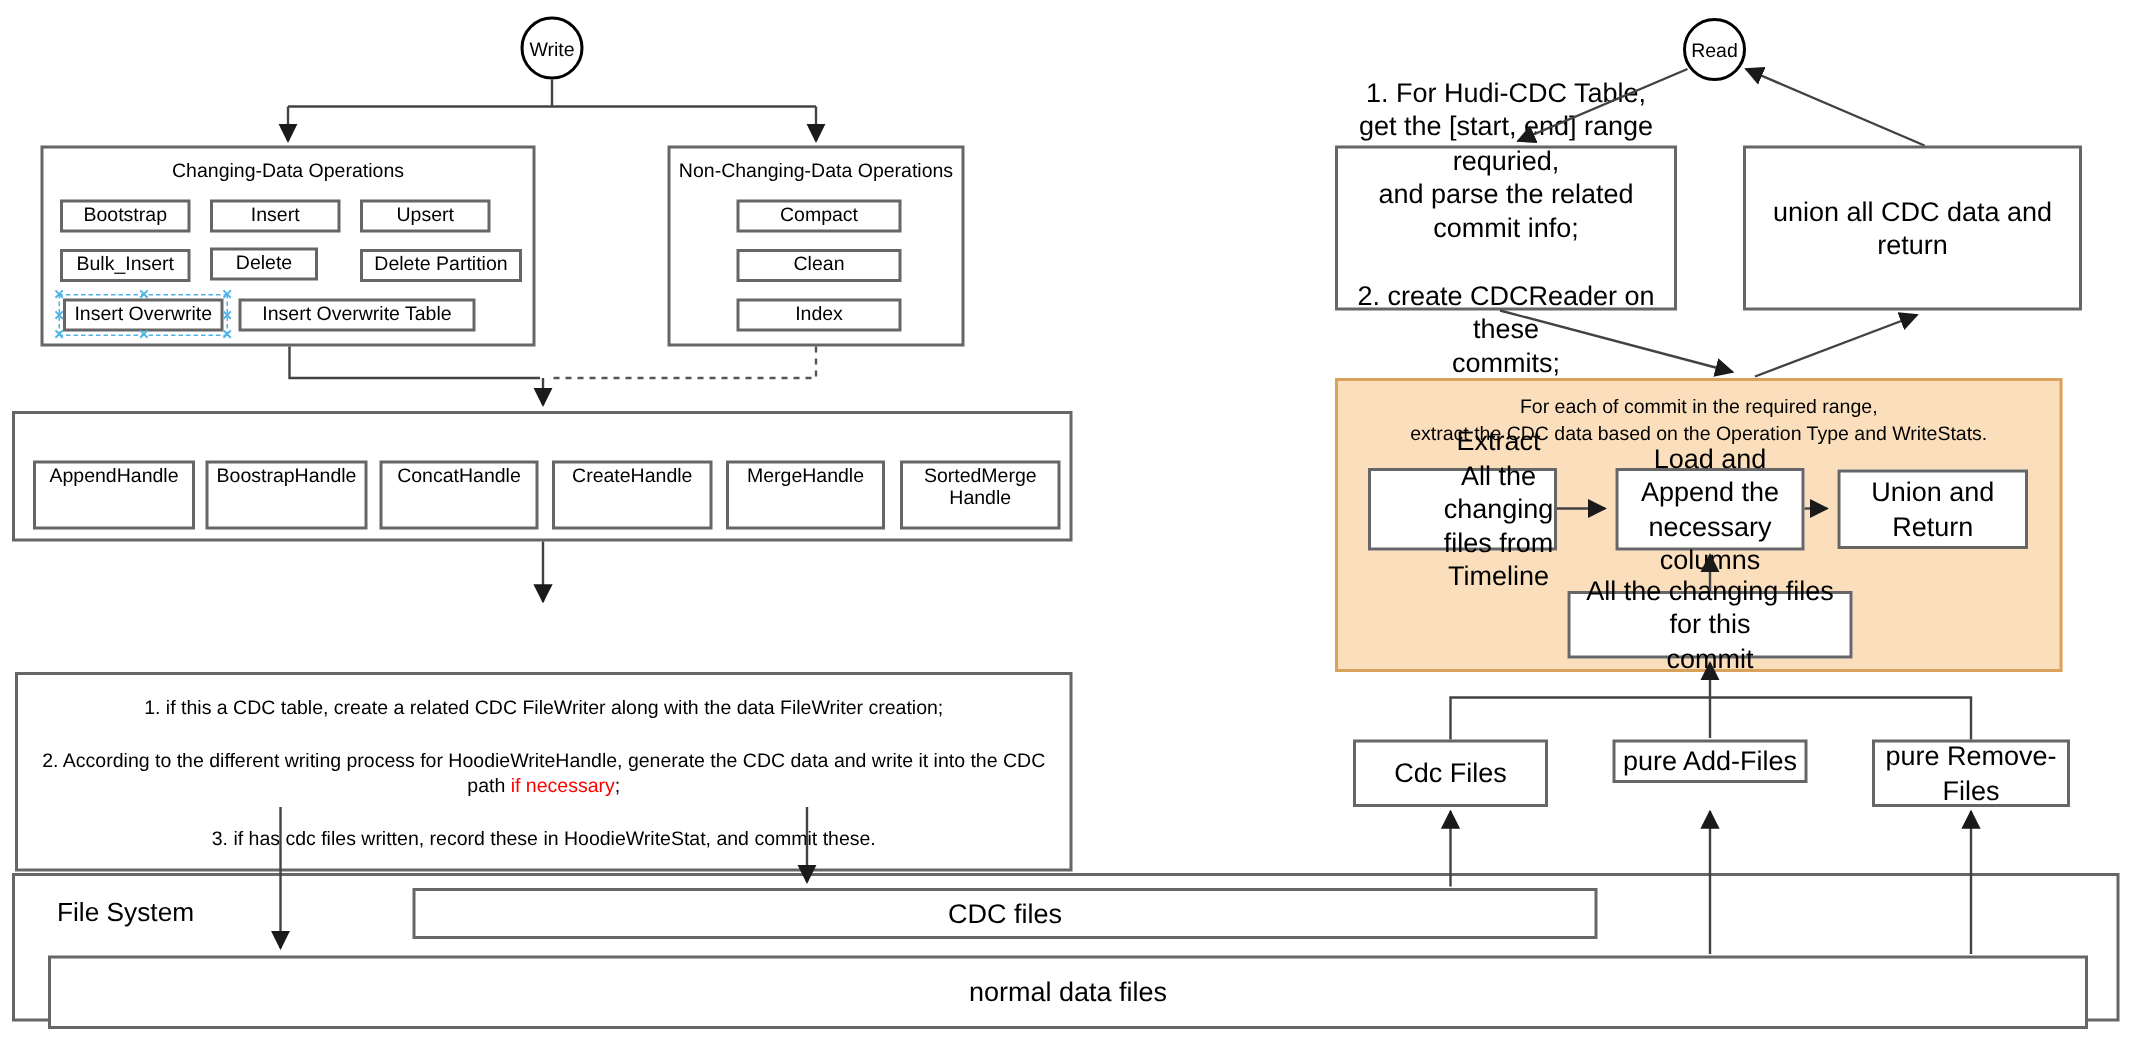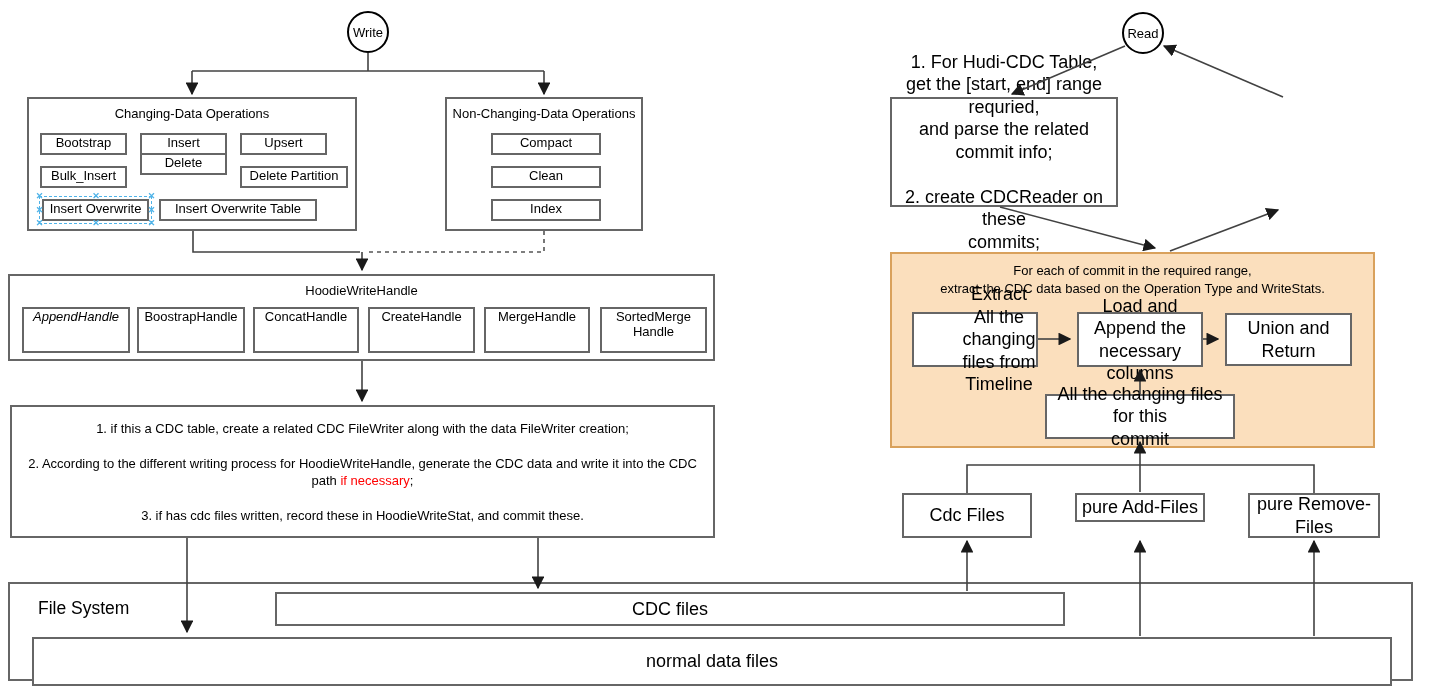--- a/index.html
+++ b/index.html
@@ -22,21 +22,21 @@
   .fs13{font-size:18px;line-height:1.25;}
   .circle{border-radius:50%;border:2px solid #000;font-size:13px;}
   .group-title{position:absolute;top:7px;left:0;right:0;text-align:center;font-size:13px;}
   .btn{position:absolute;border:2px solid var(--box-border);background:#fff;
        display:flex;align-items:flex-start;justify-content:center;font-size:13px;text-align:center;}
   .selected::before{content:"";position:absolute;left:-5px;top:-5px;right:-5px;bottom:-5px;
        border:1px dashed var(--selection-blue);pointer-events:none;}
   .hx{position:absolute;width:9px;height:9px;font-style:normal;pointer-events:auto;}
   .hx::before{content:"\2715";position:absolute;left:0;top:0;width:9px;height:9px;
        font-size:9px;line-height:9px;font-weight:bold;color:var(--selection-blue);text-align:center;}
-  .note-box{padding:14px 6px;text-align:center;font-size:13px;line-height:1.3;}
+  .note-box{padding:14px 6px;text-align:center;font-size:13px;line-height:1.3;margin-top:43px;}
   .note-box p{margin:0;}
   .note-box p + p{margin-top:18px;}
   .red{color:var(--highlight-red);}
   .fs-label{position:absolute;left:28px;top:14px;font-size:17.5px;}
   .orange{background:var(--orange-fill);border:2px solid var(--orange-border);}
   .orange-title{position:absolute;top:8px;left:0;right:0;text-align:center;font-size:13px;line-height:1.35;}
   svg.wires{position:absolute;left:0;top:0;pointer-events:none;}
   svg.wires line,svg.wires polyline{stroke:var(--line);stroke-width:1.6;fill:none;}
   svg.wires .dash{stroke-dasharray:4 4;stroke:#555;}
 </style>
@@ -56,21 +56,21 @@
       </div>
     <div class="btn" style="left:111px;top:34px;width:87px;height:22px;">
         <span>Insert</span>
       </div>
     <div class="btn" style="left:211px;top:34px;width:87px;height:22px;">
         <span>Upsert</span>
       </div>
     <div class="btn" style="left:11px;top:67px;width:87px;height:22px;">
         <span>Bulk_Insert</span>
       </div>
-    <div class="btn" style="left:111px;top:54px;width:87px;height:22px;">
+    <div class="btn" style="left:111px;top:66px;width:72px;height:22px;">
         <span>Delete</span>
       </div>
     <div class="btn" style="left:211px;top:67px;width:108px;height:22px;">
         <span>Delete Partition</span>
       </div>
 
     <div class="btn selected" style="left:13px;top:100px;width:107px;height:22px;">
       <span>Insert  Overwrite</span>
       <i class="hx" style="left:-9px;top:-9px;"></i>
       <i class="hx" style="left:calc(50% - 4px);top:-9px;"></i>
@@ -93,22 +93,21 @@
       </div>
     <div class="btn" style="left:44px;top:67px;width:110px;height:22px;">
         <span>Clean</span>
       </div>
     <div class="btn" style="left:44px;top:100px;width:110px;height:22px;">
         <span>Index</span>
       </div>
   </div>
 
   <div class="shape" style="left:8px;top:274px;width:707px;height:87px;">
-    <div class="group-title">HoodieWriteHandle</div>
-    <div class="btn pre" style="left:12px;top:31px;width:108px;height:46px;font-style:italic;"><span>AppendHandle</span></div>
+    <div class="btn pre" style="left:12px;top:31px;width:108px;height:46px;"><span>AppendHandle</span></div>
     <div class="btn pre" style="left:127px;top:31px;width:108px;height:46px;"><span>BoostrapHandle</span></div>
     <div class="btn pre" style="left:243px;top:31px;width:106px;height:46px;"><span>ConcatHandle</span></div>
     <div class="btn pre" style="left:358px;top:31px;width:107px;height:46px;"><span>CreateHandle</span></div>
     <div class="btn pre" style="left:474px;top:31px;width:106px;height:46px;"><span>MergeHandle</span></div>
     <div class="btn pre" style="left:590px;top:31px;width:107px;height:46px;"><span style="width:80px;display:inline-block;">SortedMerge Handle</span></div>
   </div>
 
   <div class="shape note-box" style="left:10px;top:405px;width:705px;height:133px;">
     <p>1. if this a CDC table, create a related CDC FileWriter along with the data FileWriter creation;</p>
     <p><span>2. According to the different writing process for HoodieWriteHandle, generate the CDC data and write it into the CDC path </span><span class="red">if necessary</span><span>;</span></p>
@@ -131,20 +130,23 @@
 
   <div class="shape center fs13 pre" style="left:890px;top:97px;width:228px;height:110px;">
     <span>1. For Hudi-CDC Table,
 get the [start, end] range requried,
 and parse the related commit info;
 
 2. create CDCReader on these
 commits;</span>
   </div>
 
+  <div class="shape center fs13" style="left:1162px;top:97px;width:226px;height:110px;">
+    <span>union all CDC data and return</span>
+  </div>
 
   <div class="shape orange" style="left:890px;top:252px;width:485px;height:196px;">
     <div class="orange-title pre">For each of commit in the required range,
 extract the CDC data based on the Operation Type and WriteStats.</div>
   </div>
   <div class="shape center fs13 pre" style="left:912px;top:312px;width:126px;height:55px;padding-left:48px;">
     <span>Extract All the
 changing files from
 Timeline</span>
   </div>

